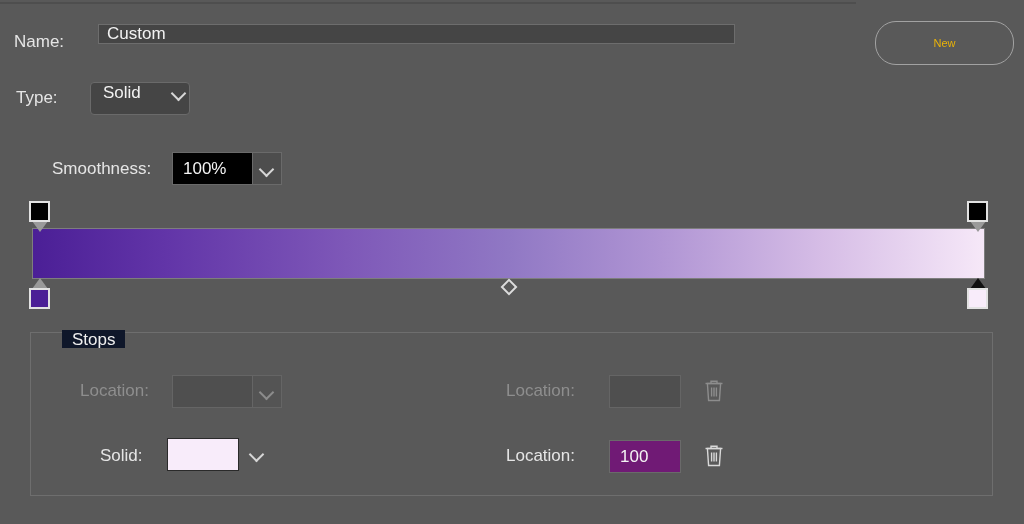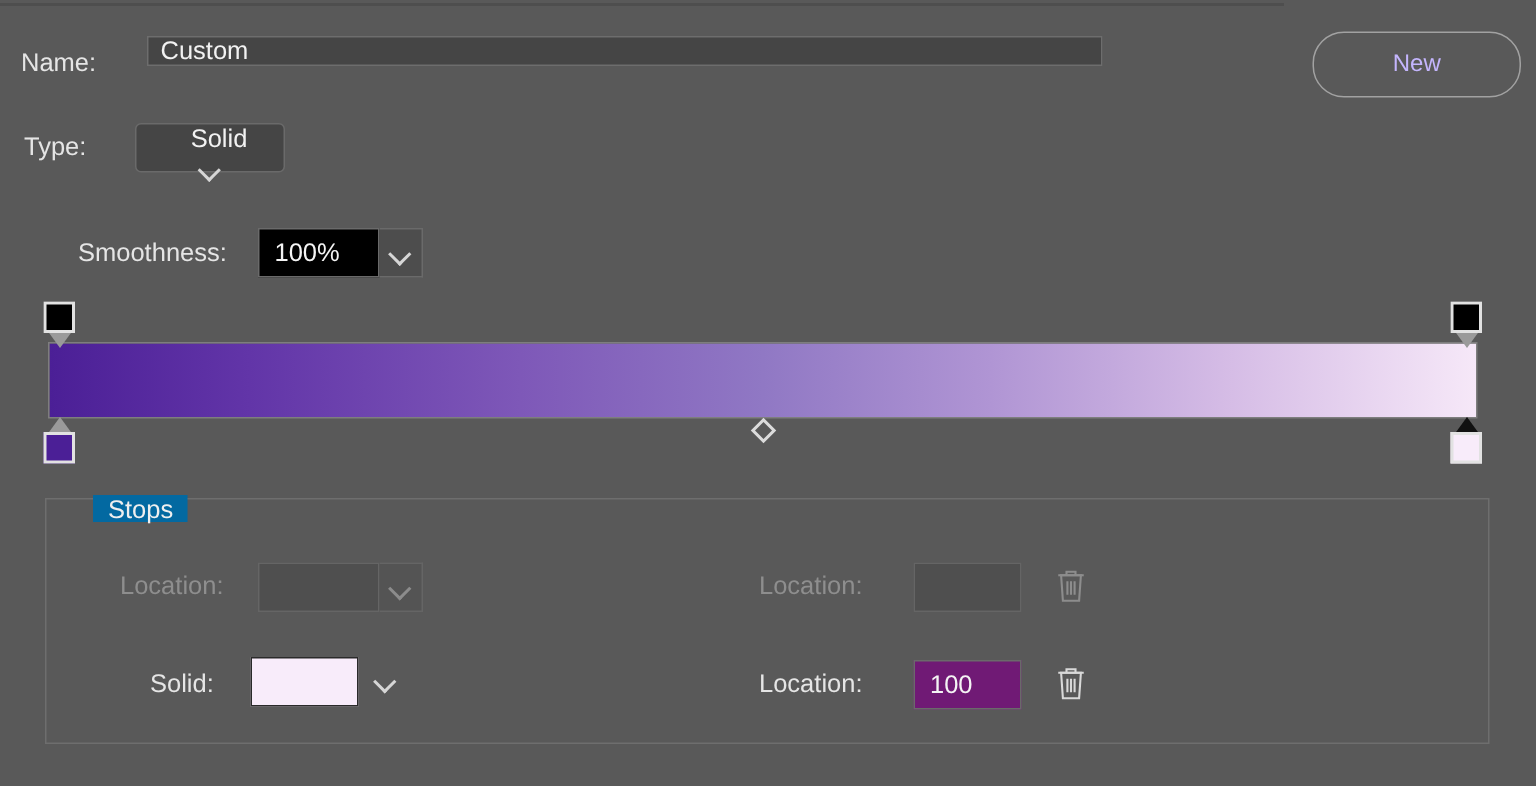--- a/index.html
+++ b/index.html
@@ -64,42 +64,40 @@
   
   #new-button {
     position: absolute;
     left: 875px;
     top: 21px;
     width: 137px;
     height: 42px;
     border: 1px solid #a2a2a2;
     border-radius: 21px;
     background: transparent;
-    color: #c4b5fd;
+    color: #eab308;
     font-family: "Liberation Sans", sans-serif;
-    font-size: 16px;
+    font-size: 11px;
     display: flex;
     align-items: center;
     justify-content: center;
     cursor: pointer;
   }
 
   
   #type-label { left: 16px; top: 89px; }
 
   .combo {
     position: absolute;
     background: #454545;
     border: 1px solid #6a6a6a;
     border-radius: 4px;
     box-sizing: border-box;
     display: flex;
-    align-items: center;
     cursor: pointer;
-    flex-direction: column;
   }
   .combo .combo-text {
     font-size: 17px;
     color: #f2f2f2;
     padding-left: 12px;
     flex: 1;
     white-space: nowrap;
   }
   #type-select {
     left: 90px;
@@ -239,21 +237,21 @@
     width: 963px;
     height: 164px;
     border: 1px solid #6e6e6e;
     box-sizing: border-box;
   }
   #stops-legend {
     position: absolute;
     left: 62px;
     top: 330px;
     padding: 0 10px;
-    background: #0369a1;
+    background: #0f172a;
     font-size: 17px;
     color: #efefef;
     line-height: 1;
     height: 18px;
     display: flex;
     align-items: center;
   }
 
   
   #opacity-label  { left: 80px;  top: 382px; }

